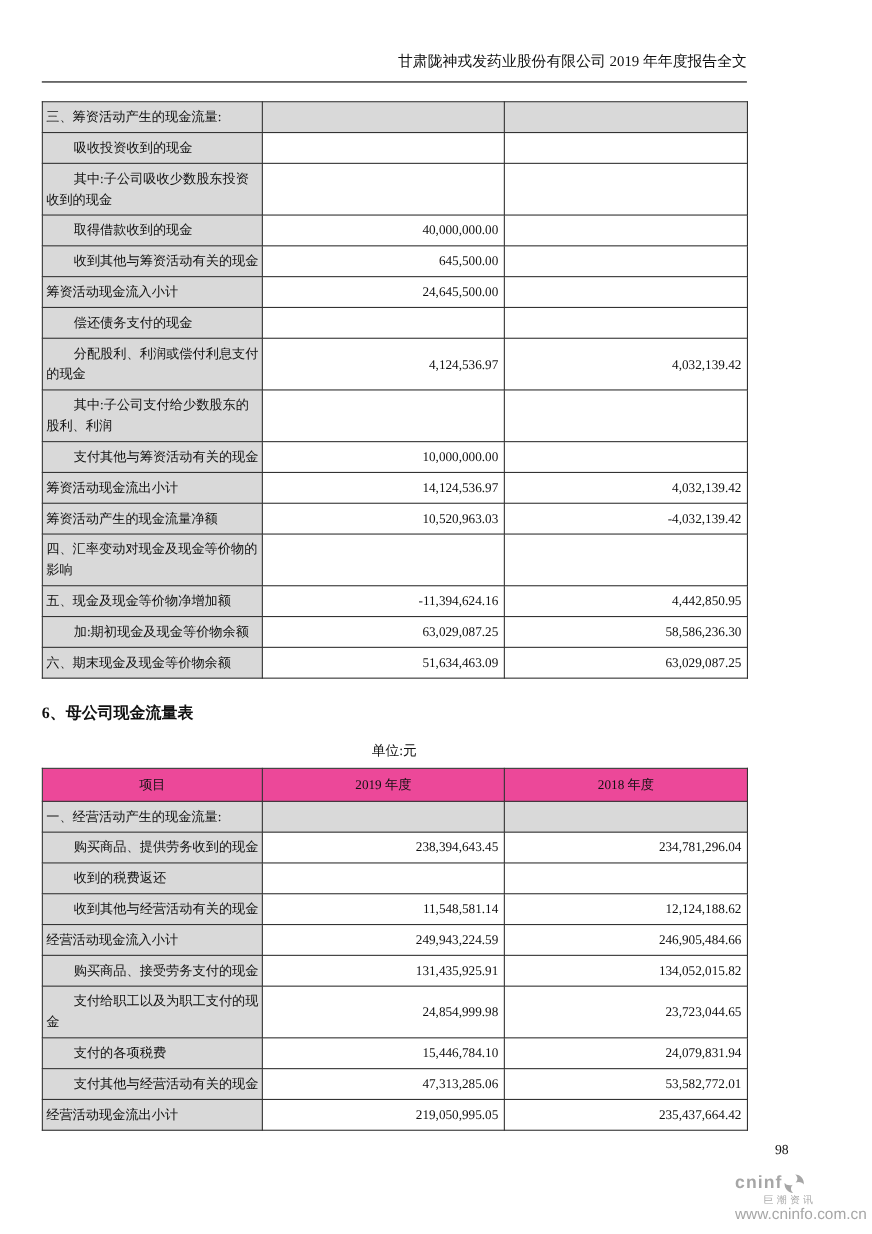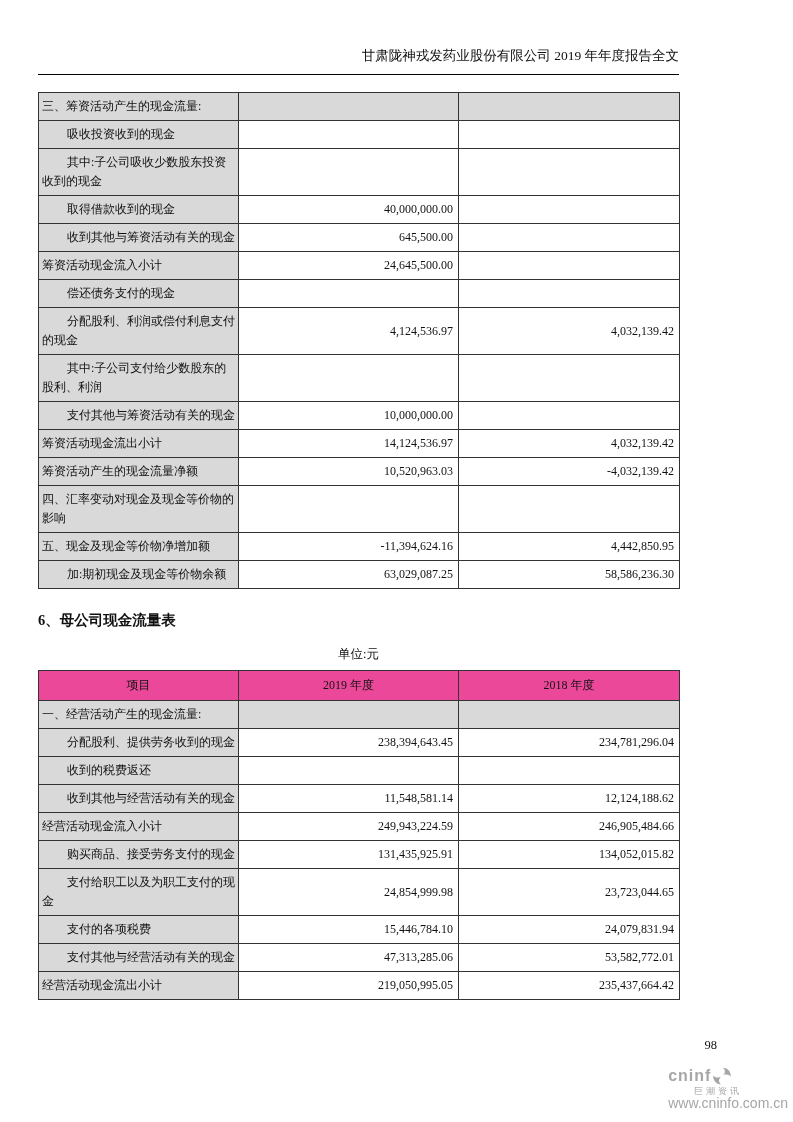--- a/index.html
+++ b/index.html
@@ -119,20 +119,25 @@
         </tr>
         <tr>
           <td class="label">五、现金及现金等价物净增加额</td>
           <td class="num">-11,394,624.16</td>
           <td class="num">4,442,850.95</td>
         </tr>
         <tr>
           <td class="label ind">加:期初现金及现金等价物余额</td>
           <td class="num">63,029,087.25</td>
           <td class="num">58,586,236.30</td>
+        </tr>
+        <tr>
+          <td class="label">六、期末现金及现金等价物余额</td>
+          <td class="num">51,634,463.09</td>
+          <td class="num">63,029,087.25</td>
         </tr>
       </tbody>
   </table>
 
   <h2 class="section-heading">6、母公司现金流量表</h2>
 
   <div class="unit-label">单位:元</div>
 
   <table class="tbl2">
     <colgroup>
@@ -147,21 +152,21 @@
         <th>2018 年度</th>
       </tr>
     </thead>
     <tbody>
         <tr class="section-row">
           <td class="label">一、经营活动产生的现金流量:</td>
           <td class="num"></td>
           <td class="num"></td>
         </tr>
         <tr>
-          <td class="label ind">分配股利、提供劳务收到的现金</td>
+          <td class="label ind">购买商品、提供劳务收到的现金</td>
           <td class="num">238,394,643.45</td>
           <td class="num">234,781,296.04</td>
         </tr>
         <tr>
           <td class="label ind">收到的税费返还</td>
           <td class="num"></td>
           <td class="num"></td>
         </tr>
         <tr>
           <td class="label ind">收到其他与经营活动有关的现金</td>

